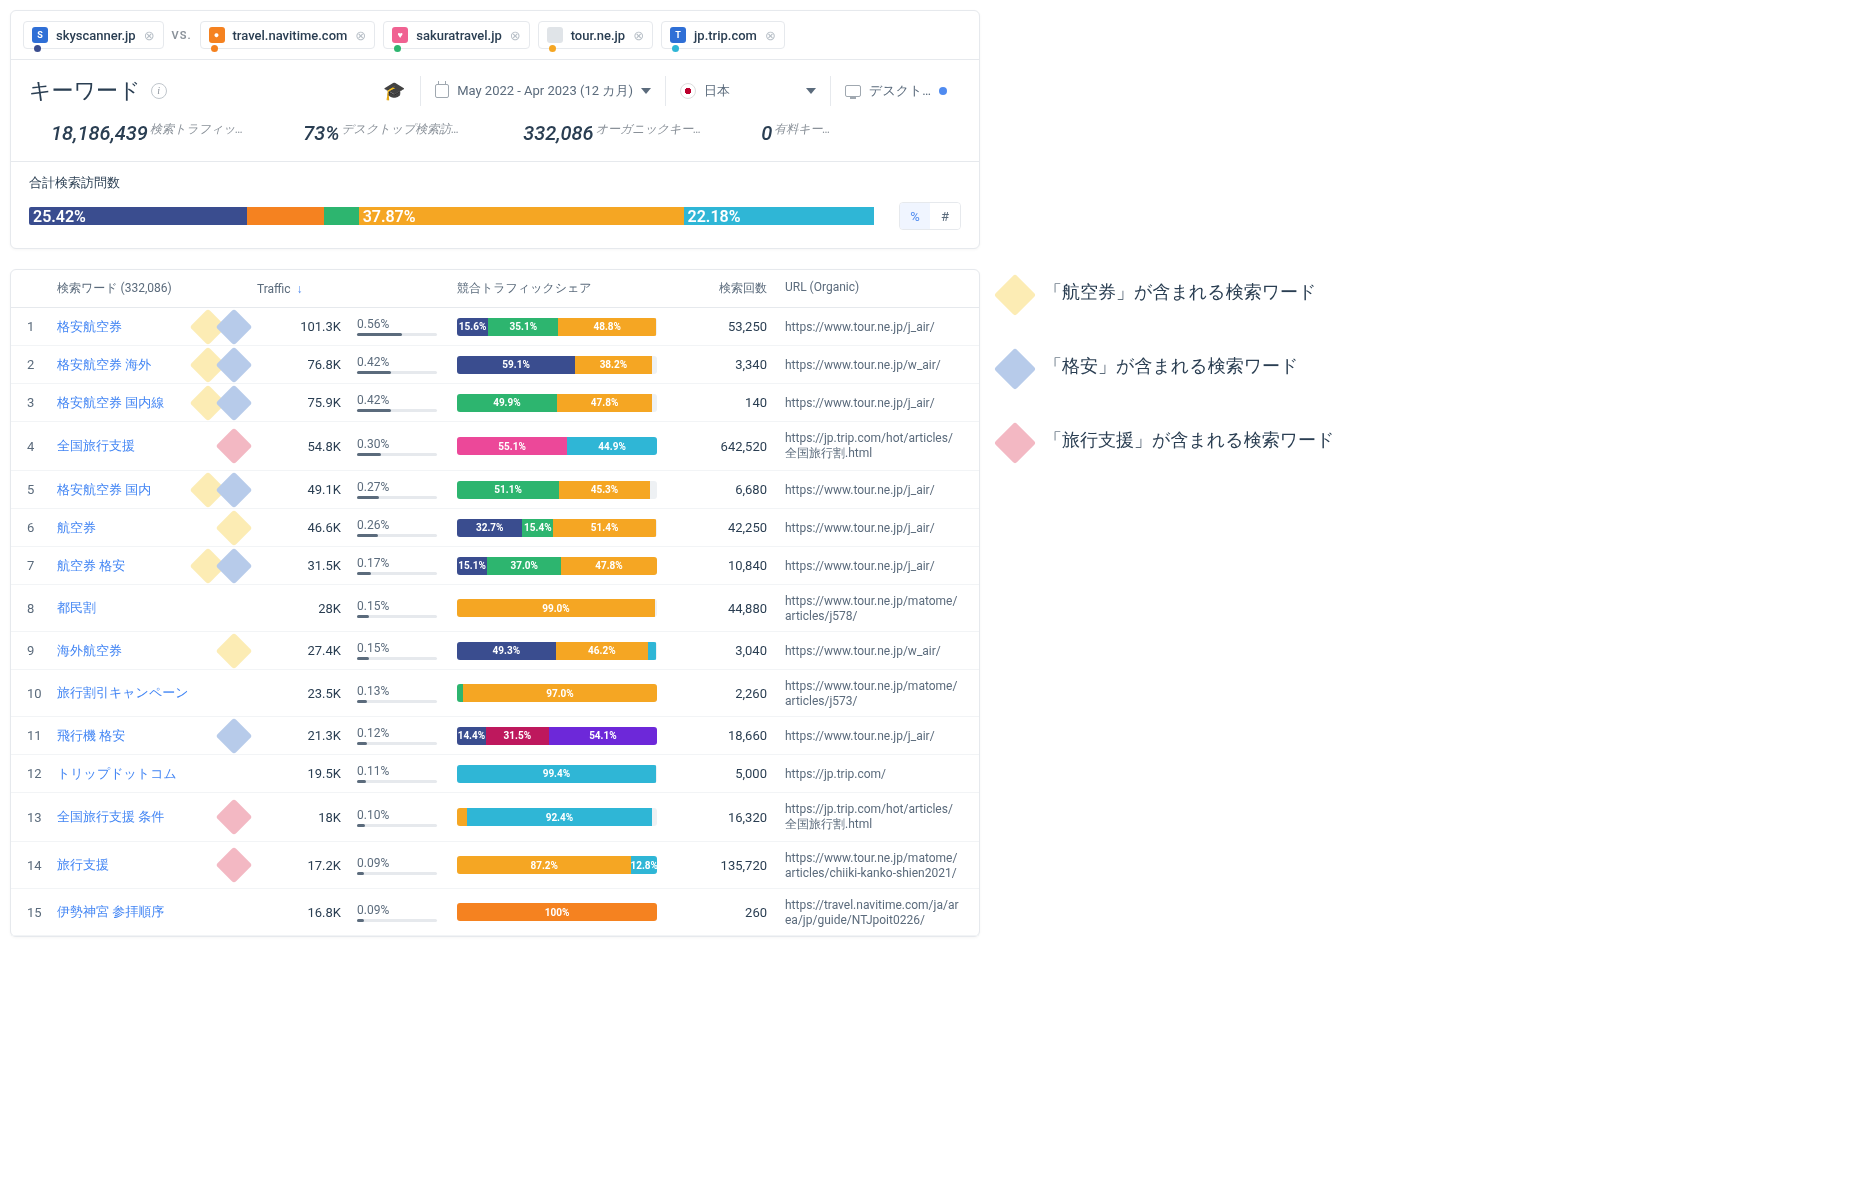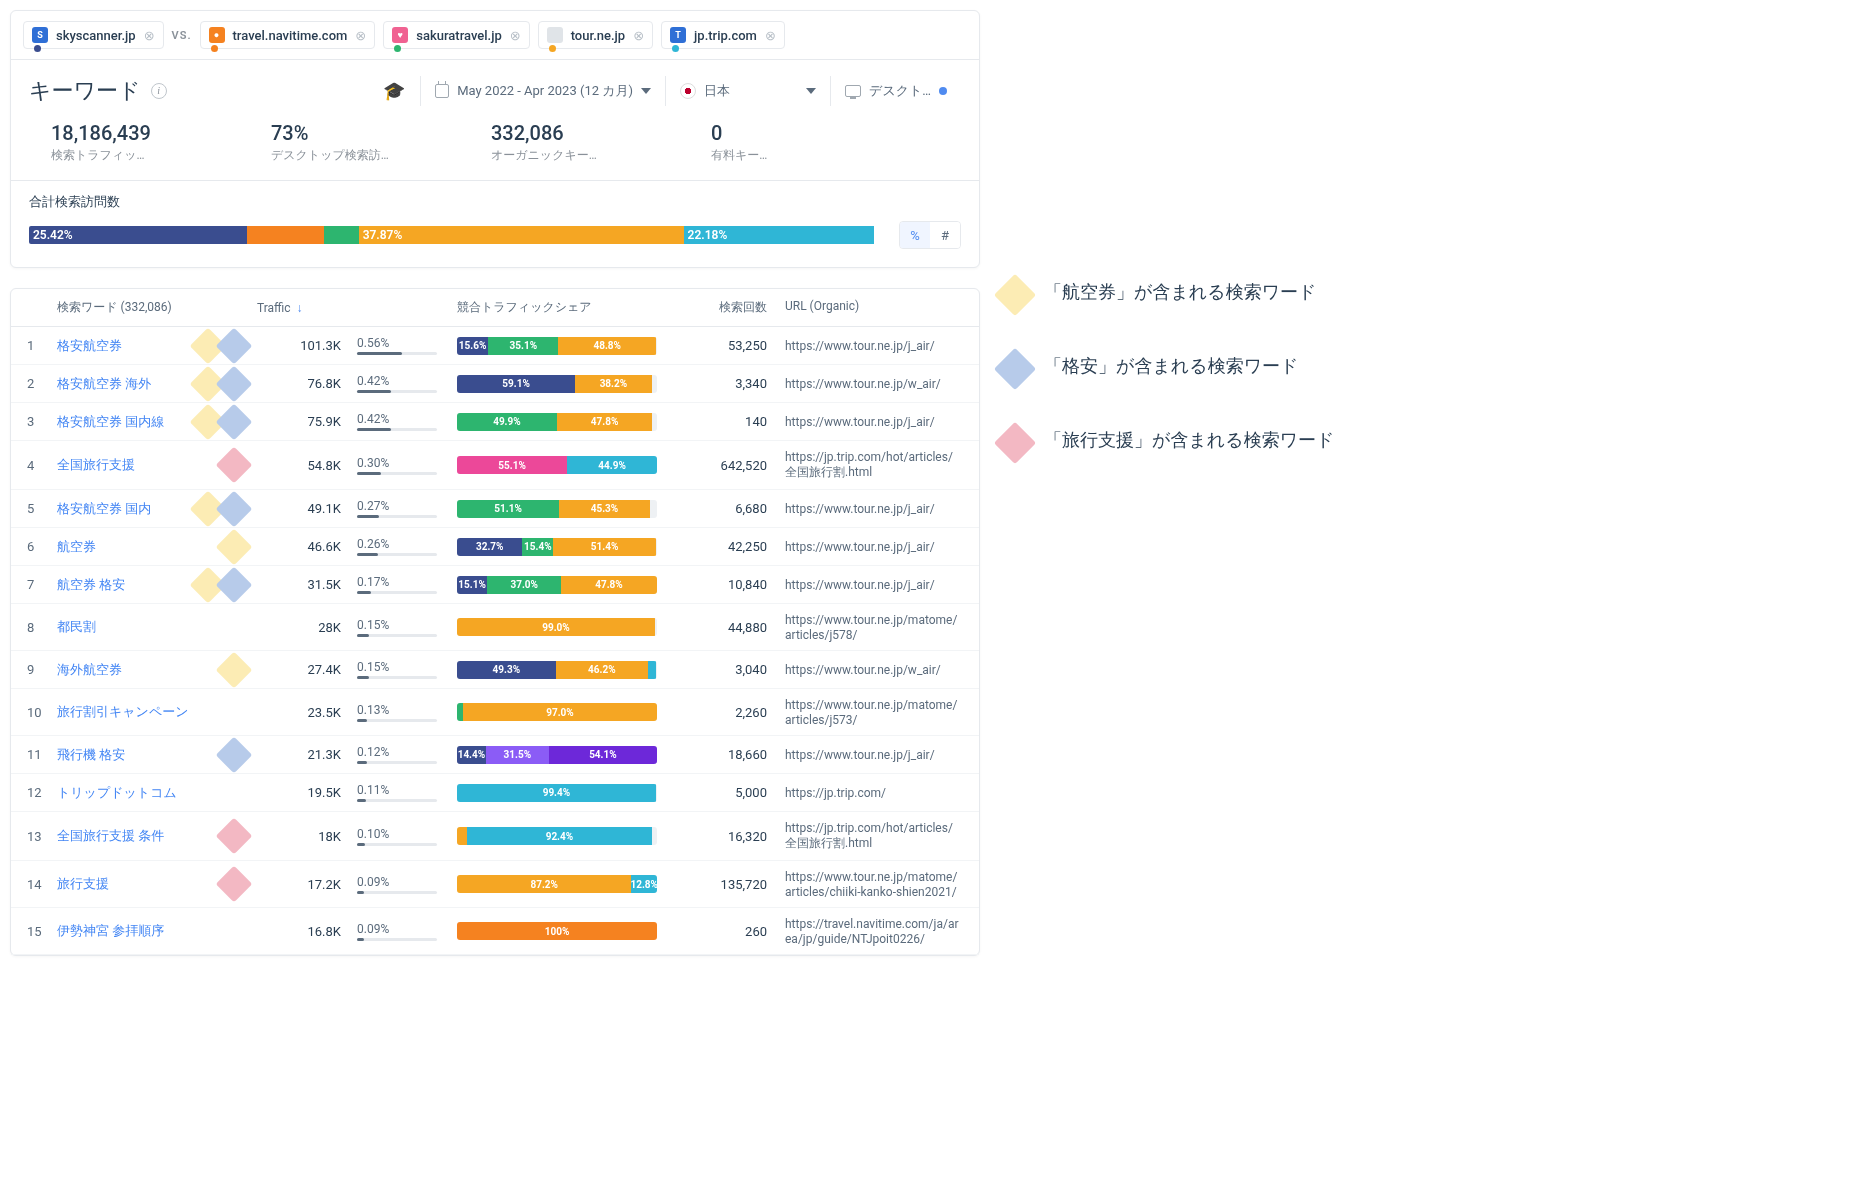--- a/index.html
+++ b/index.html
@@ -31,30 +31,30 @@
 .cal-icon { width: 14px; height: 14px; border: 1.5px solid #a0a8b0; border-radius: 2px; position: relative; }
 .cal-icon::before { content: ''; position: absolute; top: -4px; left: 2px; right: 2px; height: 3px; border-left: 1.5px solid #a0a8b0; border-right: 1.5px solid #a0a8b0; }
 .flag-jp { width: 16px; height: 16px; border-radius: 50%; border: 1px solid #ddd; background: radial-gradient(circle at center, #bc002d 0 30%, #fff 31%); }
 .device-icon { width: 16px; height: 12px; border: 1.5px solid #a0a8b0; border-radius: 2px; position: relative; }
 .device-icon::after { content: ''; position: absolute; bottom: -3px; left: 4px; width: 6px; height: 1.5px; background: #a0a8b0; }
 .blue-dot { width: 8px; height: 8px; border-radius: 50%; background: #4f8bf0; }
 .grad-cap { color: #4f8bf0; font-size: 18px; }
 
 
 .metrics-row { display: flex; padding: 10px 40px 16px; gap: 60px; }
-.metric { display: flex; flex-direction: column; gap: 2px; min-width: 160px; }
+.metric { display: flex; flex-direction: row; gap: 2px; min-width: 160px; font-style: italic; }
 .metric-value { font-size: 20px; font-weight: 500; color: #2a3e52; }
 .metric-label { font-size: 12px; color: #8a9199; }
 
 
 .total-section { padding: 12px 18px 18px; border-top: 1px solid #e6e9ed; }
 .total-label { font-size: 13px; color: #2a3e52; margin-bottom: 10px; }
 .total-bar-row { display: flex; align-items: center; gap: 12px; }
 .total-bar { flex: 1; height: 18px; display: flex; border-radius: 2px; overflow: hidden; }
-.total-seg { height: 100%; color: #fff; font-size: 12px; font-weight: 600; display: flex; align-items: center; padding-left: 4px; }
+.total-seg { height: 100%; color: #fff; font-size: 16px; font-weight: 600; display: flex; align-items: center; padding-left: 4px; }
 .toggle-group { display: flex; border: 1px solid #e6e9ed; border-radius: 4px; overflow: hidden; }
 .toggle-btn { width: 30px; height: 26px; display: flex; align-items: center; justify-content: center; font-size: 13px; color: #5b6b7c; background: #fff; cursor: pointer; }
 .toggle-btn.active { color: #4f8bf0; background: #f0f5ff; }
 .thead { display: flex; padding: 10px 16px; border-bottom: 1px solid #e6e9ed; color: #5b6b7c; font-size: 12px; }
 .col-rank { width: 30px; }
 .col-kw { width: 200px; }
 .col-traffic { width: 100px; display: flex; align-items: center; gap: 6px; }
 .col-pct { width: 100px; }
 .col-share { width: 230px; }
 .col-count { width: 80px; text-align: right; }
@@ -501,21 +501,21 @@
       <div class="pct-cell">
         <span class="pct-text">0.12%</span>
         <div class="pct-bar-bg">
                   <div class="pct-bar-fg" style="width:12%"></div>
                 </div>
       </div>
     </div>
     <div class="col-share">
               <div class="share-bar">
                 <span class="share-seg" style="width:14.4%;background:#3a4d8f">14.4%</span>
-                <span class="share-seg" style="width:31.5%;background:#8b5cf6">31.5%</span>
+                <span class="share-seg" style="width:31.5%;background:#be185d">31.5%</span>
                 <span class="share-seg" style="width:54.1%;background:#6d28d9">54.1%</span>
               </div>
             </div>
     <div class="col-count"><span class="count-val">18,660</span></div>
     <div class="col-url"><span class="url-val">https://www.tour.ne.jp/j_air/</span></div>
           </div>
           <div class="trow">
     <div class="col-rank">12</div>
     <div class="col-kw">
       <span class="kw-link">トリップドットコム</span>

